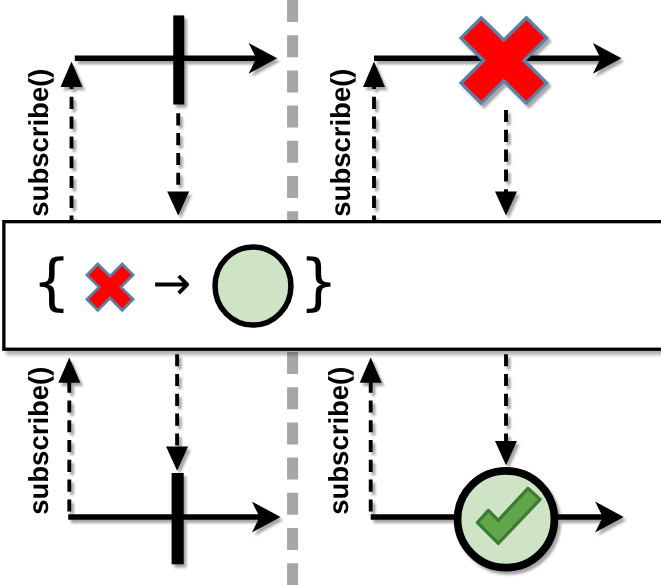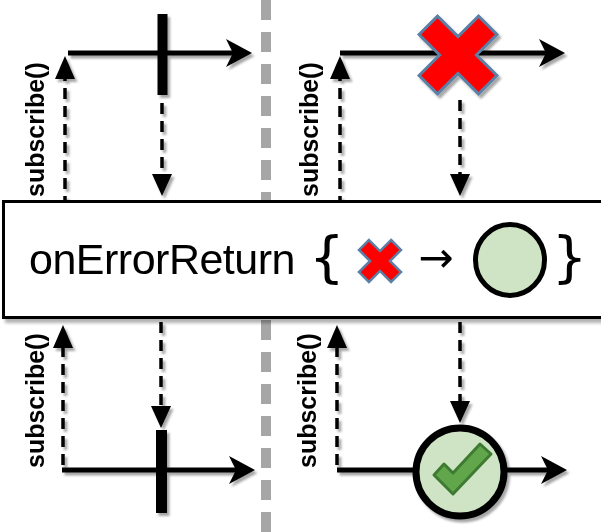--- a/index.html
+++ b/index.html
@@ -110,21 +110,20 @@
       <path d="M460,423 L450,401 L470,401 Z" fill="#000"></path>
       <line x1="337" y1="470" x2="551" y2="470" stroke="#000" stroke-width="5"></line>
       <path d="M567,470 L541,456 L548,470 L541,484 Z" fill="#000"></path>
       <circle cx="460" cy="472" r="44" fill="#CFE4C4" stroke="#000" stroke-width="7"></circle>
       <path d="M434,475 L444,464 L453,473 L480,444 L491,454 L453,494 Z" fill="#62A64B" stroke="#3E7A32" stroke-width="3" stroke-linejoin="round"></path>
     </g>
     <text class="subscribe-label" transform="translate(316,468) rotate(-90)">subscribe()</text>
   </svg>
 
   <div class="op-box">
-    <span class="op-label">onErrorReturn</span>
     <span class="brace">{</span>
     <svg class="marble-x-svg" width="54" height="58" viewBox="-29 -29 58 58">
       <path d="M-13,-42 H13 V-13 H42 V13 H13 V42 H-13 V13 H-42 V-13 H-13 Z" transform="rotate(45) scale(0.58)" fill="#FE0000" stroke="#5B7FA6" stroke-width="2.5" vector-effect="non-scaling-stroke"></path>
     </svg>
     <span class="arrow-glyph">→</span>
     <svg class="marble-circle-svg" width="80" height="82" viewBox="0 0 80 82">
       <ellipse cx="40" cy="41" rx="34.5" ry="35.5" fill="#CFE4C4" stroke="#000" stroke-width="5"></ellipse>
     </svg>
     <span class="brace">}</span>
   </div>

